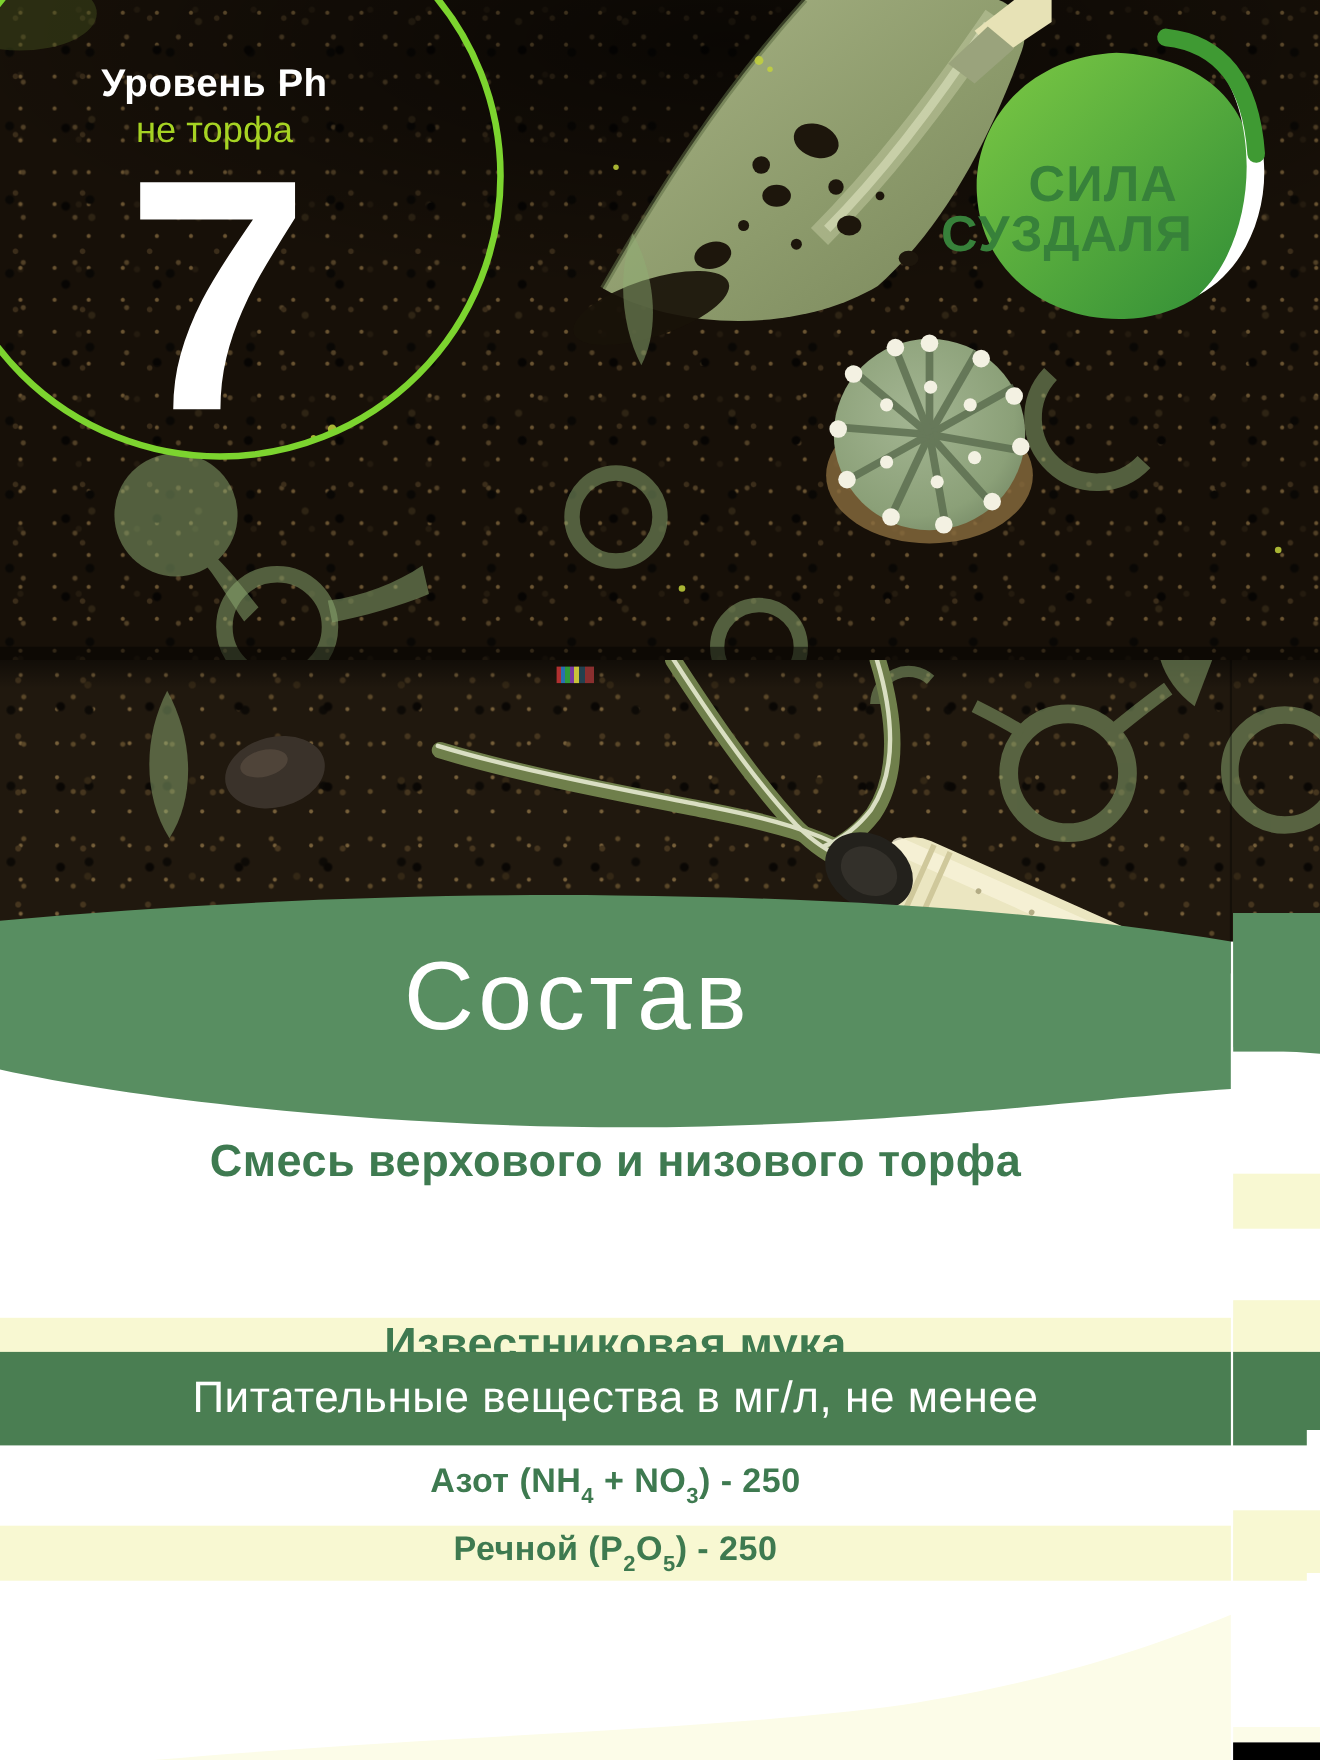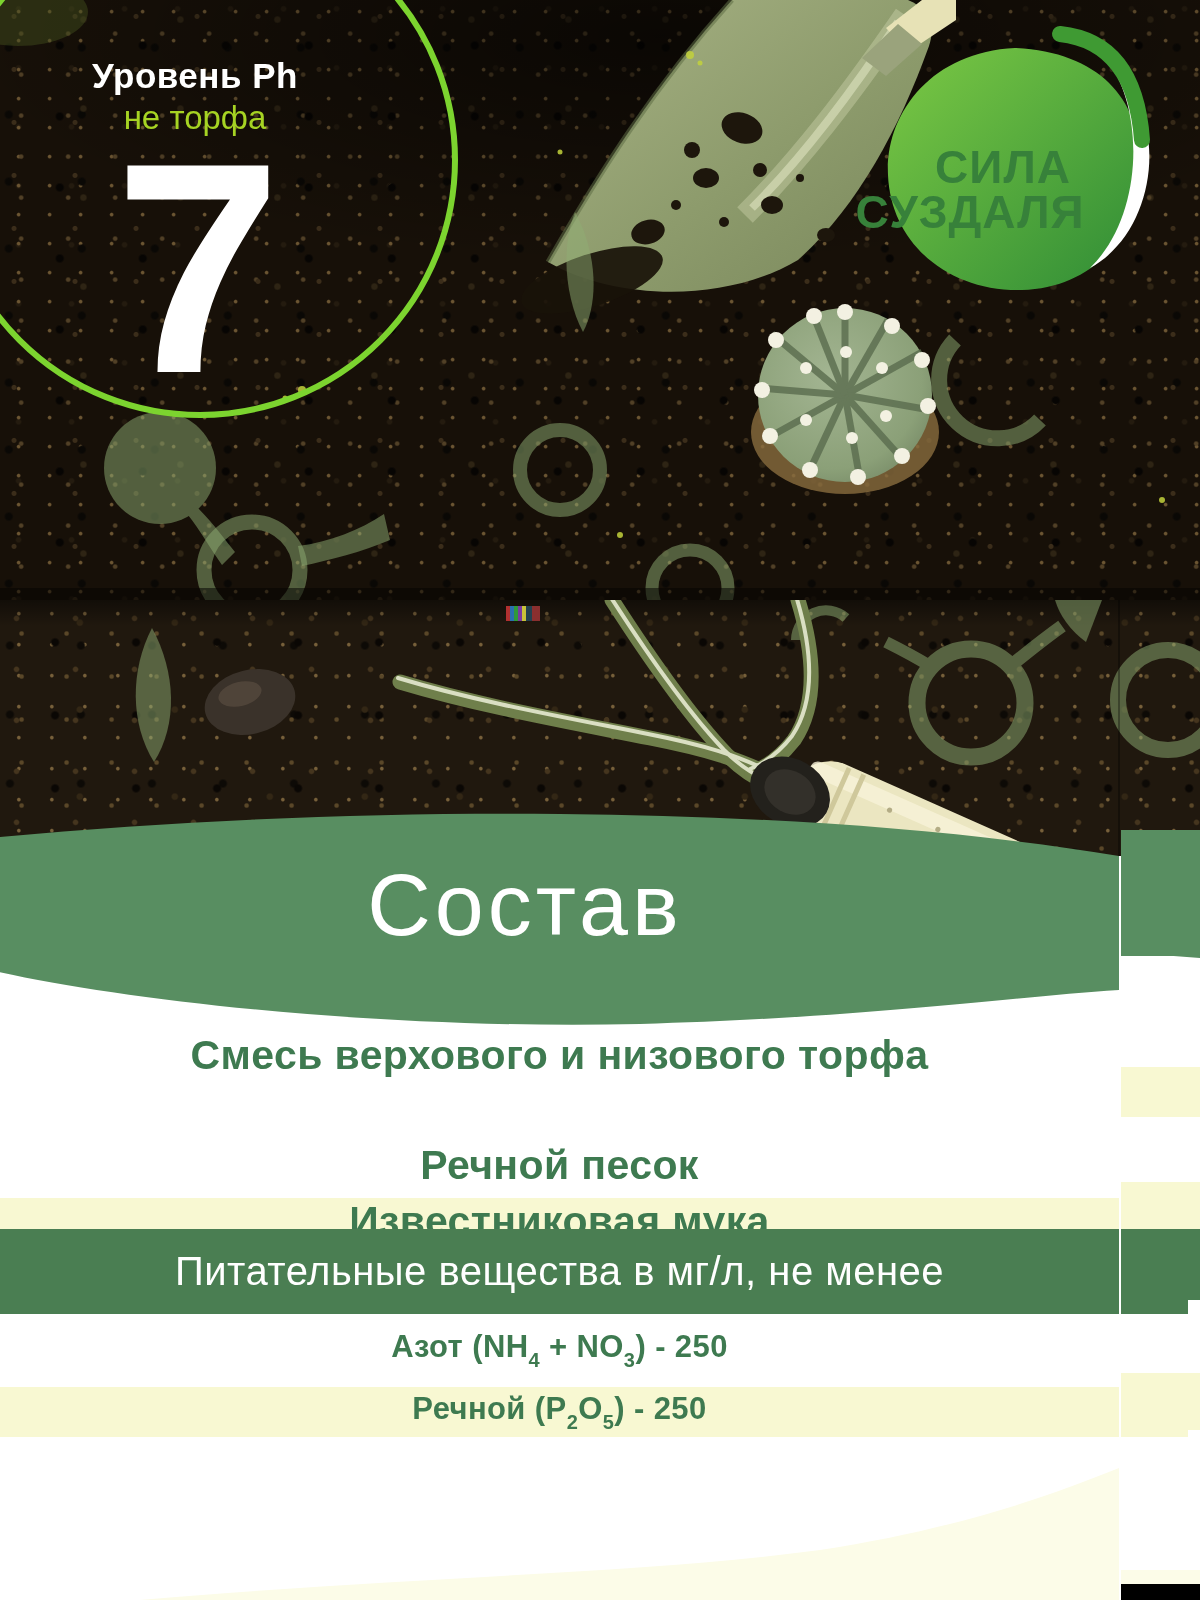--- a/index.html
+++ b/index.html
@@ -260,23 +260,20 @@
   </svg>
   <div class="abs banner-title">Состав</div>
 
   <svg class="abs" style="left:0;top:1430px;" width="1119" height="170" viewBox="0 1430 1119 170">
     <path d="M 140,1600 C 420,1576 640,1574 820,1550 C 950,1530 1040,1500 1119,1468 L 1119,1600 Z" fill="#fcfce8"></path>
   </svg>
 
   <div class="row" style="top:1025px;height:60px;">
     <span class="row-text">Смесь верхового и низового торфа</span>
   </div>
-  <div class="row" style="top:1133px;height:65px;">
-    <span class="row-text">Речной песок</span>
-  </div>
   <div class="row row-yellow" style="top:1198px;height:47px;text-align:right;">
     <span class="row-text">Известниковая мука</span>
   </div>
   <div class="row row-green" style="top:1229px;height:85px;">
     <span class="band-heading">Питательные вещества в мг/л, не менее</span>
   </div>
   <div class="row" style="top:1313px;height:74px;">
     <span class="nutrient"><span>Азот (NH</span><span class="sub">4</span><span> + NO</span><span class="sub">3</span><span>) - 250</span></span>
   </div>
   <div class="row row-yellow" style="top:1387px;height:50px;">

